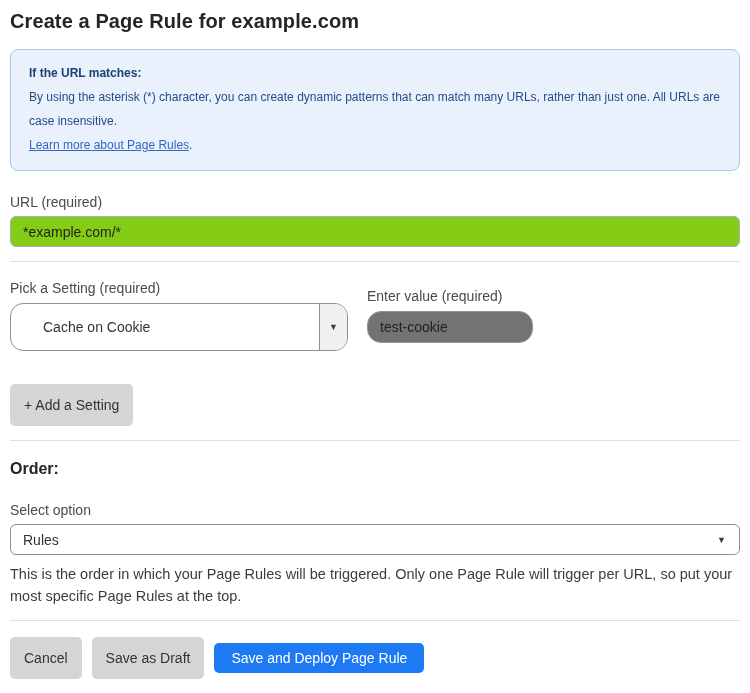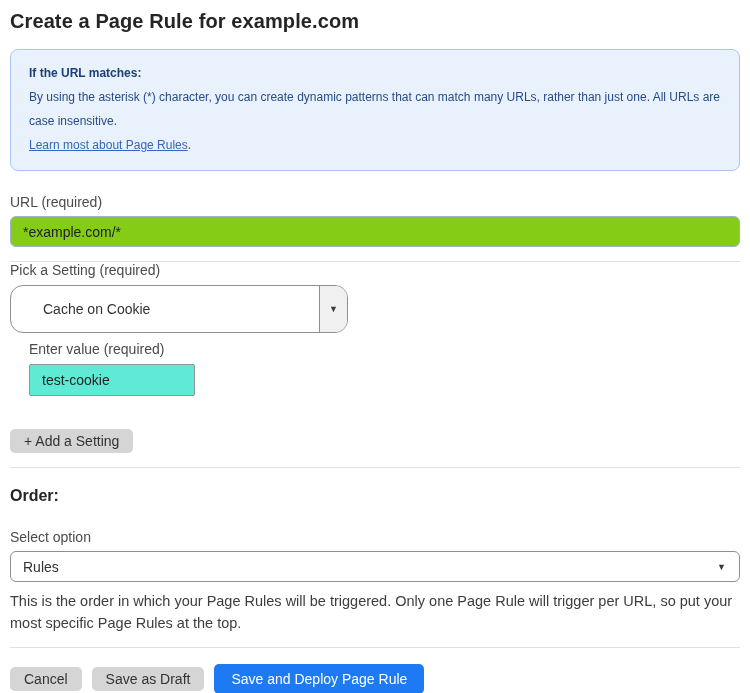--- a/index.html
+++ b/index.html
@@ -73,21 +73,21 @@
   }
 
   .section-heading {
     margin-top: 19px;
     font-size: 16px;
     font-weight: bold;
     color: #252525;
   }
 
   
-  .settings-row { display: flex; margin-top: 0; flex-direction: column; }
+  .settings-row { display: flex; margin-top: 18px; }
   .settings-col-left { width: 338px; }
   .settings-col-right { margin-left: 19px; margin-top: 8px; }
   .settings-col-left .field-label,
   .settings-col-right .field-label { margin-top: 0; }
 
   .dropdown {
     margin-top: 7px;
     width: 338px;
     height: 48px;
     border: 1px solid #8f8f8f;
@@ -119,36 +119,36 @@
     font-size: 9px;
     color: #3a3a3a;
     line-height: 1;
   }
   .value-input {
     display: block;
     margin-top: 7px;
     width: 166px;
     height: 32px;
     border: 1px solid #949494;
-    border-radius: 2px;
+    border-radius: 14px;
     padding: 0 12px;
     font-size: 14px;
     color: #222;
     font-family: inherit;
     outline: none;
-    background: #5eead4;
+    background: #737373;
   }
 
   .btn {
     display: inline-block;
     border: none;
     border-radius: 5px;
     font-size: 14px;
     font-family: inherit;
-    padding: 4px 14px;
+    padding: 13px 14px;
     cursor: pointer;
     line-height: 16px;
   }
   .btn-gray { background: #d5d5d5; color: #333; }
   .add-setting-btn { margin-top: 33px; }
 
   
   .select-box {
     position: relative;
     margin-top: 6px;
@@ -194,21 +194,21 @@
 </head>
 <body>
 
 <div class="container">
 
   <h1 class="page-title">Create a Page Rule for example.com</h1>
 
   <div class="info-box">
     <div class="info-heading">If the URL matches:</div>
     <div class="info-body"><span>By using the asterisk (*) character, you can create dynamic patterns that can match many URLs, rather than just one. All URLs are case insensitive.</span></div>
-    <div><a class="info-link">Learn most about Page Rules</a><span class="info-body">.</span></div>
+    <div><a class="info-link">Learn more about Page Rules</a><span class="info-body">.</span></div>
   </div>
 
   <div class="field-label">URL (required)</div>
   <input class="url-input" type="text" value="*example.com/*" style="">
 
   <hr class="divider">
 
 
   <div class="settings-row">
     <div class="settings-col-left">

